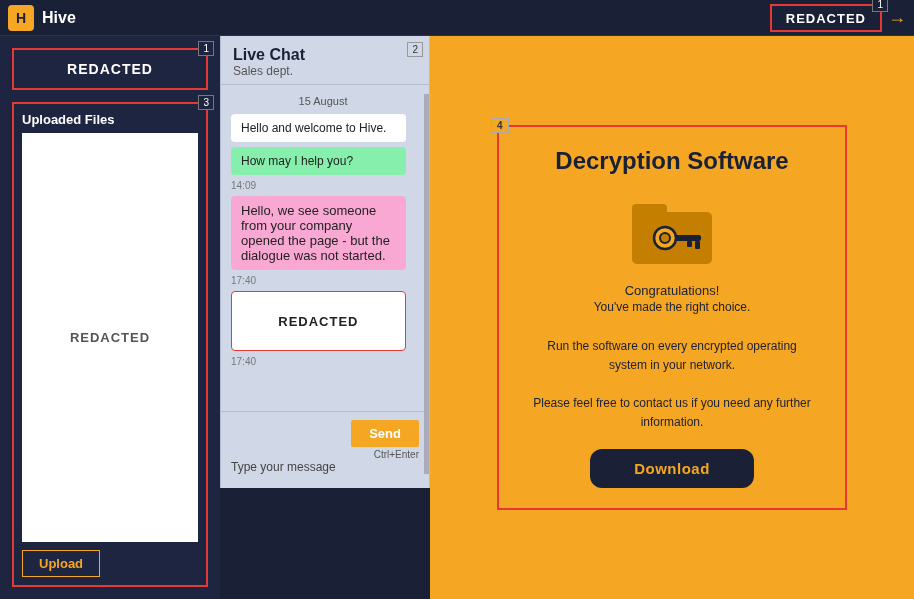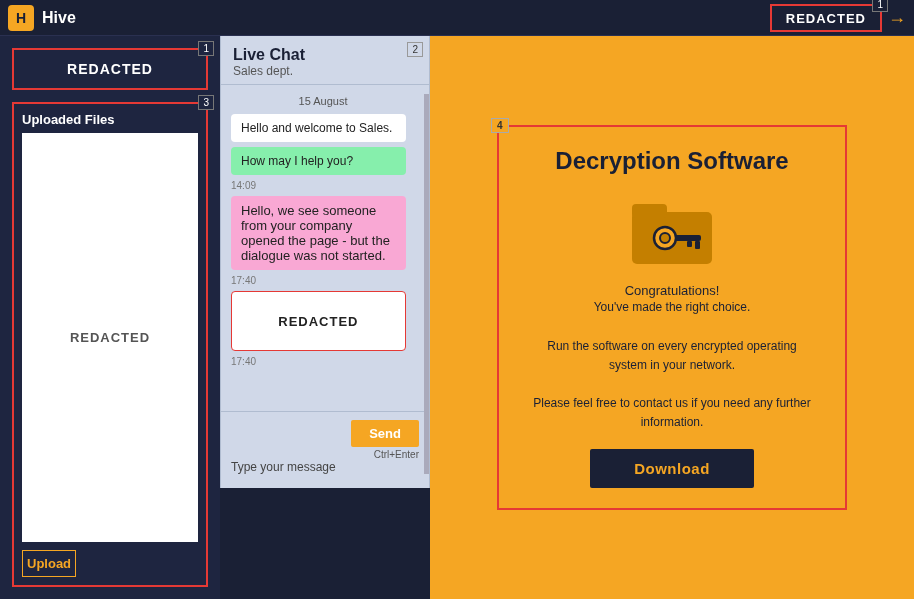--- a/index.html
+++ b/index.html
@@ -246,39 +246,39 @@
       <span style="color:white;font-weight:bold;font-size:14px;letter-spacing:1px;">REDACTED</span>
       <span style="position:absolute;top:-9px;right:-8px;background:#1e2540;color:white;font-size:10px;padding:1px 4px;border:1px solid #777;">1</span>
     </div>
 
     <div id="uploaded-files-box" style="position:relative;border:2px solid #e53935;flex:1;display:flex;flex-direction:column;padding:8px;">
       <span id="uploaded-files-title" style="color:white;font-size:13px;font-weight:bold;margin-bottom:6px;">Uploaded Files</span>
       <span style="position:absolute;top:-9px;right:-8px;background:#1e2540;color:white;font-size:10px;padding:1px 4px;border:1px solid #777;">3</span>
       <div id="files-area" style="flex:1;background:white;display:flex;align-items:center;justify-content:center;margin-bottom:8px;">
         <span style="color:#555;font-size:13px;font-weight:bold;letter-spacing:1px;">REDACTED</span>
       </div>
-      <button id="upload-btn" style="background:transparent;border:1.5px solid #f5a623;color:#f5a623;padding:5px 4px;font-size:13px;cursor:pointer;font-weight:bold;align-self:flex-start;">Upload</button>
+      <button id="upload-btn" style="background:transparent;border:1.5px solid #f5a623;color:#f5a623;padding:5px 16px;font-size:13px;cursor:pointer;font-weight:bold;align-self:flex-start;">Upload</button>
     </div>
   </div>
 
   <div id="middle-panel" style="width:210px;height:452px;background:#d0d8e8;display:flex;flex-direction:column;border-left:1px solid #b0bcd0;border-right:1px solid #b0bcd0;position:relative;">
 
     <div id="chat-header" style="background:#d0d8e8;padding:10px 12px 6px;position:relative;border-bottom:1px solid #b0bcd0;">
       <div style="font-size:16px;font-weight:bold;color:#1a2035;">Live Chat</div>
       <div style="font-size:12px;color:#555;">Sales dept.</div>
       <span style="position:absolute;top:6px;right:6px;background:#d0d8e8;color:#333;font-size:10px;padding:1px 4px;border:1px solid #999;">2</span>
     </div>
 
     <div style="position:absolute;right:0;top:58px;width:5px;height:380px;background:#aab;z-index:10;"></div>
 
     <div id="chat-messages" style="flex:1;overflow:hidden;padding:8px 14px 8px 10px;display:flex;flex-direction:column;gap:5px;">
       <div class="chat-date" style="text-align:center;font-size:11px;color:#555;margin:2px 0;">15 August</div>
 
       <div class="chat-bubble" style="background:white;border-radius:4px;padding:7px 10px;font-size:12px;color:#222;max-width:95%;">
-        <span>Hello and welcome to Sales.</span>
+        <span>Hello and welcome to Hive.</span>
       </div>
       <div class="chat-bubble" style="background:#86efac;border-radius:4px;padding:7px 10px;font-size:12px;color:#222;max-width:95%;">
         <span>How may I help you?</span>
       </div>
 
       <div style="font-size:10px;color:#777;">14:09</div>
       <div class="chat-bubble" style="background:#f9a8d4;border-radius:4px;padding:7px 10px;font-size:13px;color:#222;max-width:95%;">
         <span>Hello, we see someone from your company opened the page - but the dialogue was not started.</span>
       </div>
 
@@ -324,17 +324,17 @@
       </div>
 
       <div style="font-weight:normal;font-size:13px;color:#1a2035;">Congratulations!</div>
 
       <div style="font-size:12px;color:#1a2035;line-height:1.6;margin-bottom:16px;white-space:pre-line;">You've made the right choice.
 
 Run the software on every encrypted operating system in your network.
 
 Please feel free to contact us if you need any further information.</div>
 
-      <button id="download-btn" style="background:#1a2035;border:none;color:#f5a623;font-size:15px;font-weight:bold;padding:11px 44px;cursor:pointer;border-radius:2px;letter-spacing:0.5px;">Download</button>
+      <button id="download-btn" style="background:#1a2035;border:none;color:#f5a623;font-size:15px;font-weight:bold;padding:11px 44px;cursor:pointer;border-radius:12px;letter-spacing:0.5px;">Download</button>
     </div>
   </div>
 
 </div>
 
 </body></html>

